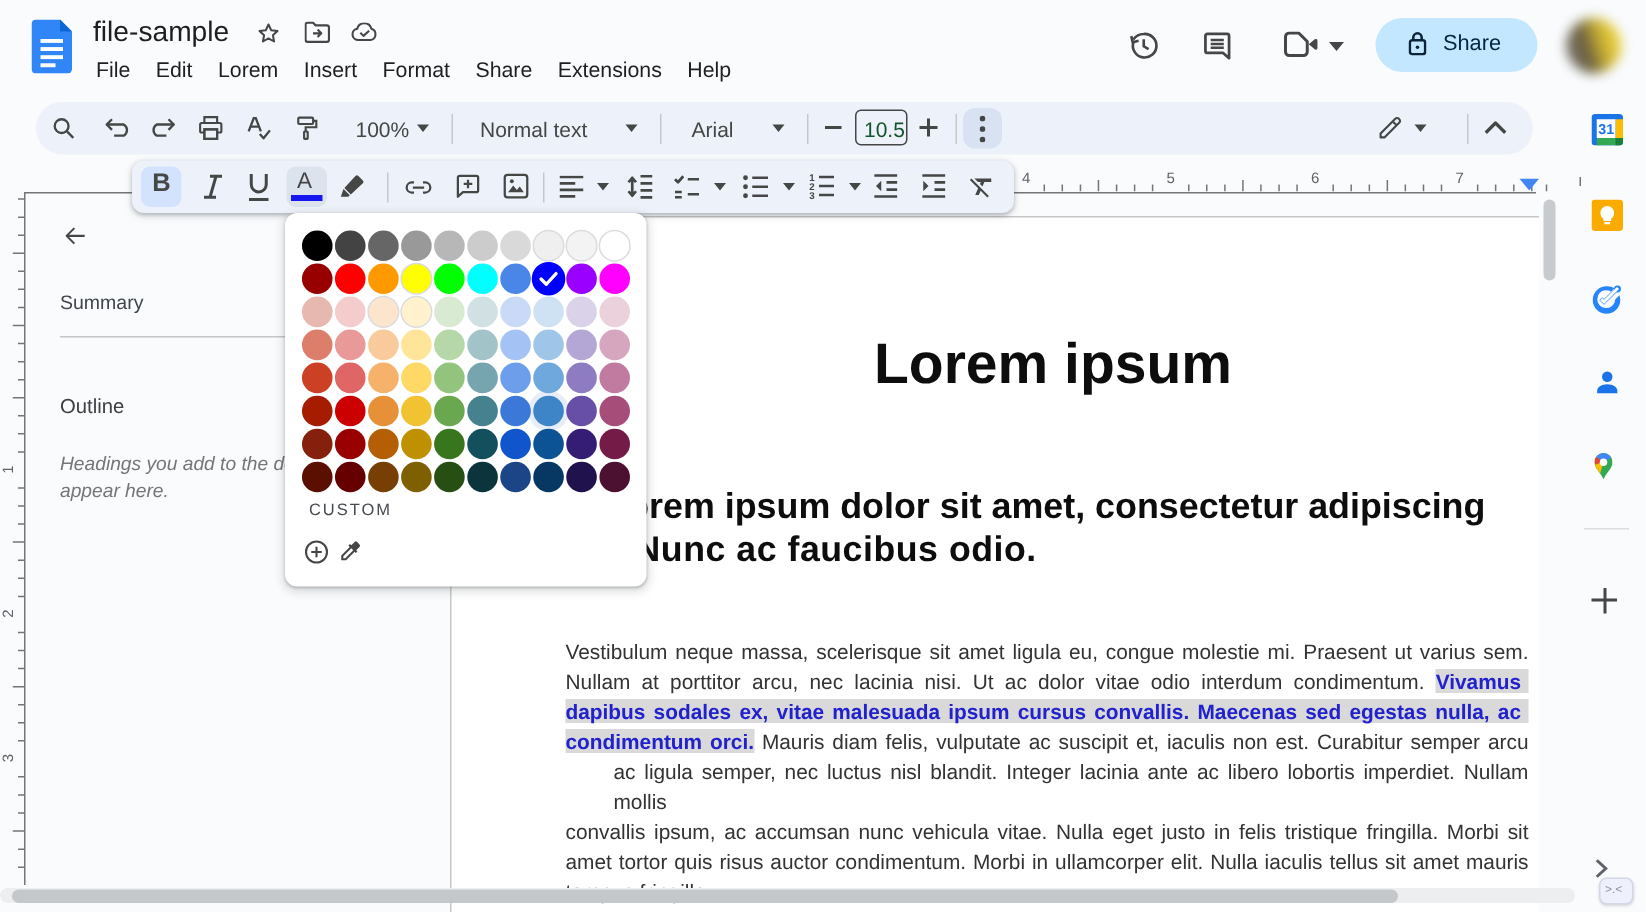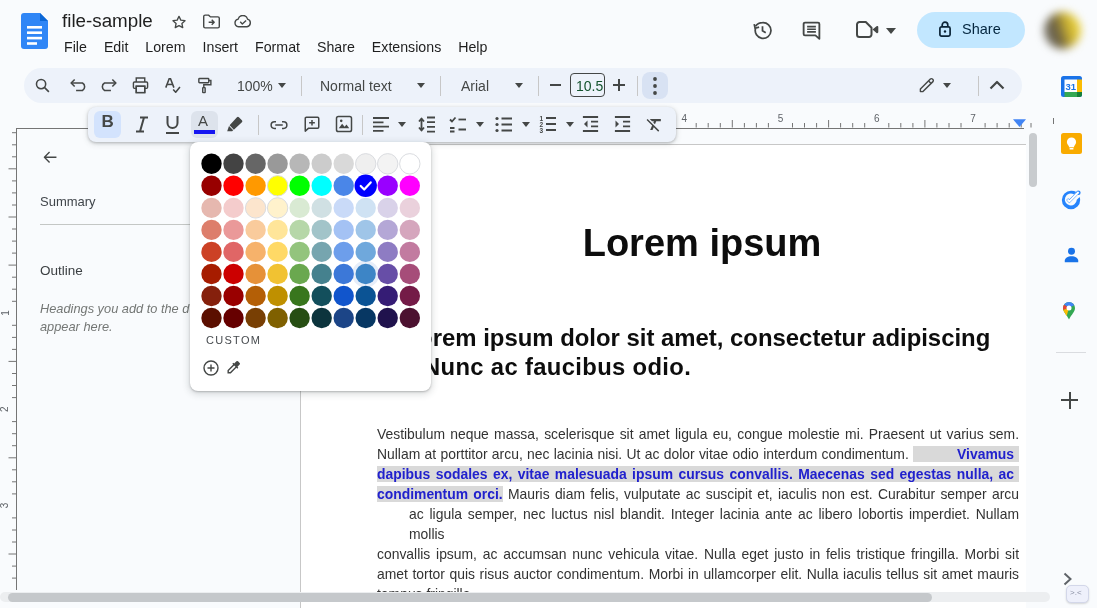--- a/index.html
+++ b/index.html
@@ -237,21 +237,21 @@
     </svg>
   </div>
 
   <div id="page">
     <div class="abs" style="left:300px;top:144px;width:726px;height:464px;background:#ffffff;border-top:1px solid #c7c7c7;border-left:1px solid #c7c7c7;"></div>
     <div class="abs" style="left:381px;top:222px;width:642px;text-align:center;font-size:38px;font-weight:700;color:#0d0d0d;">Lorem ipsum</div>
     <div class="abs" style="left:403.5px;top:323.5px;font-size:23.9px;line-height:28px;font-weight:700;color:#0d0d0d;white-space:nowrap;">Lorem ipsum dolor sit amet, consectetur adipiscing</div>
     <div class="abs" style="left:423px;top:352.5px;font-size:23.8px;line-height:28px;font-weight:700;color:#0d0d0d;letter-spacing:0.35px;white-space:nowrap;">Nunc ac faucibus odio.</div>
     <div id="body-text" class="abs" style="left:377px;top:424px;width:642px;font-size:13.9px;line-height:20px;color:#333333;">
       <div style="text-align:justify;text-align-last:justify;">Vestibulum neque massa, scelerisque sit amet ligula eu, congue molestie mi. Praesent ut varius sem.</div>
-      <div style="text-align:justify;text-align-last:justify;">Nullam at porttitor arcu, nec lacinia nisi. Ut ac dolor vitae odio interdum condimentum. <span class="sel" style="padding-right:5px;padding-left:44px;">Vivamus</span></div>
+      <div style="text-align:justify;text-align-last:justify;">Nullam at porttitor arcu, nec lacinia nisi. Ut ac dolor vitae odio interdum condimentum. <span class="sel" style="padding-right:5px;">Vivamus</span></div>
       <div style="text-align:justify;text-align-last:justify;"><span class="sel" style="padding-right:5px;">dapibus sodales ex, vitae malesuada ipsum cursus convallis. Maecenas sed egestas nulla, ac</span></div>
       <div style="text-align:justify;text-align-last:justify;"><span class="sel">condimentum orci.</span> Mauris diam felis, vulputate ac suscipit et, iaculis non est. Curabitur semper arcu</div>
       <div style="text-align:justify;text-align-last:justify;margin-left:32px;">ac ligula semper, nec luctus nisl blandit. Integer lacinia ante ac libero lobortis imperdiet. Nullam mollis</div>
       <div style="text-align:justify;text-align-last:justify;">convallis ipsum, ac accumsan nunc vehicula vitae. Nulla eget justo in felis tristique fringilla. Morbi sit</div>
       <div style="text-align:justify;text-align-last:justify;">amet tortor quis risus auctor condimentum. Morbi in ullamcorper elit. Nulla iaculis tellus sit amet mauris</div>
       <div>tempus fringilla.</div>
     </div>
   </div>
 
   <div id="panel">

